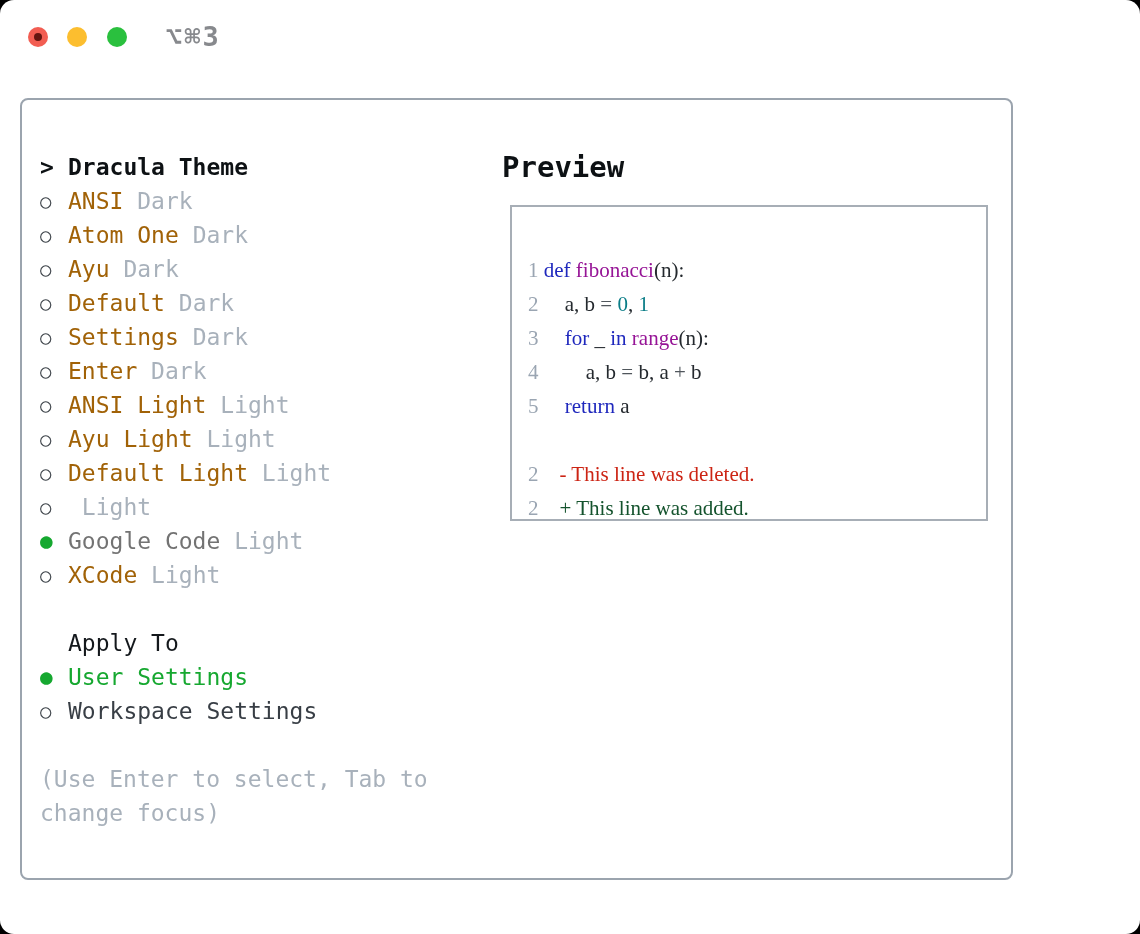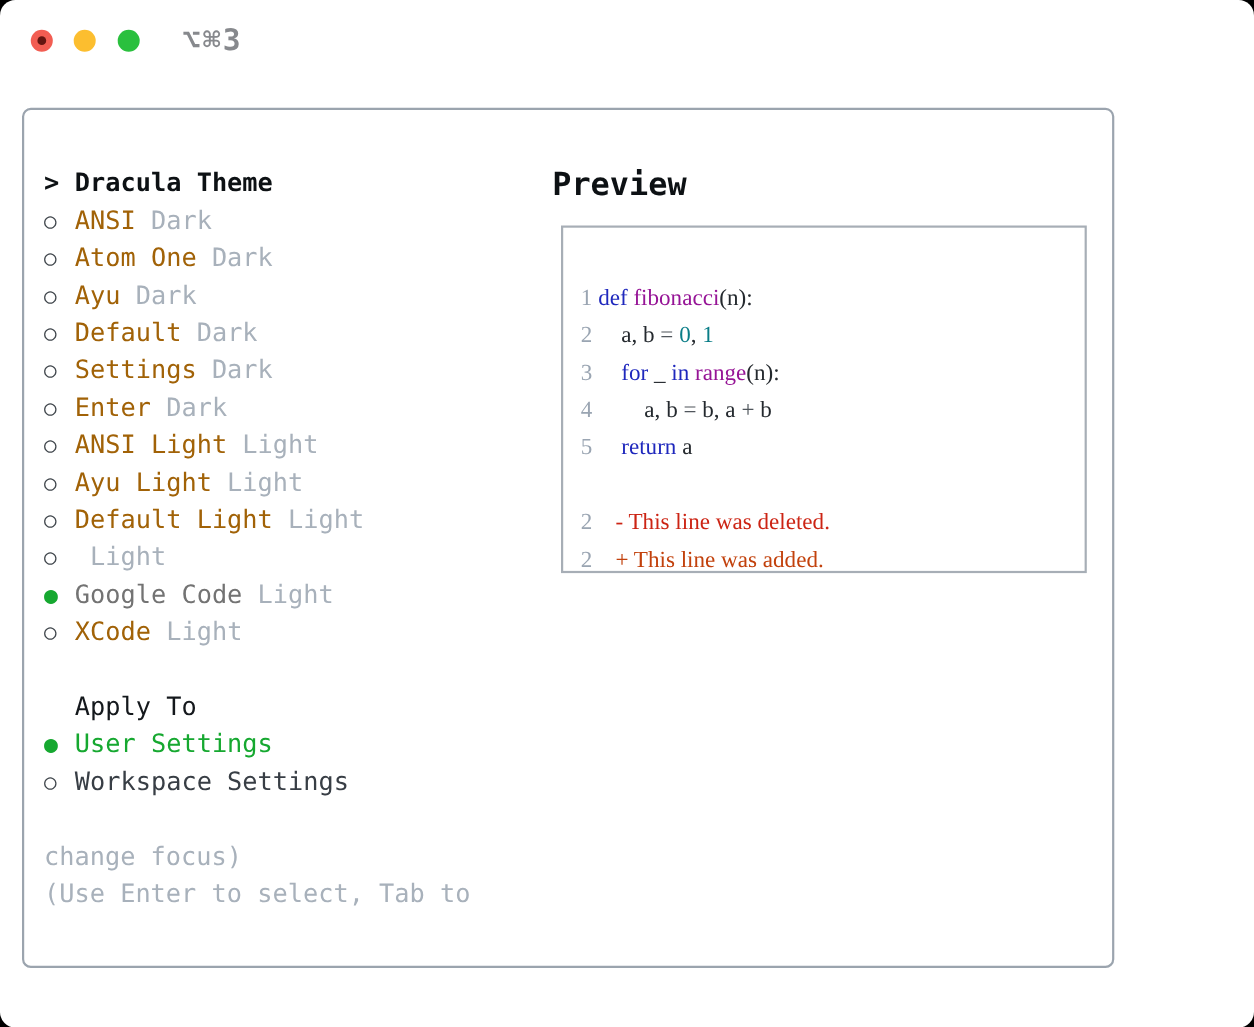--- a/index.html
+++ b/index.html
@@ -53,21 +53,21 @@
   .code{padding:46px 0 0 16px;font-size:21px;line-height:34px;}
   .code-line{height:34px;white-space:pre;}
   .lineno{color:#9aa5b2;}
   .tok-pln{color:#24292e;}
   .tok-kw{color:#1f28bd;}
   .tok-fn{color:#961496;}
   .tok-lit{color:#0a7d87;}
   .tok-op{color:#50565c;}
   .diff-context{color:#8d959d;}
   .diff-deleted{color:#cc2414;}
-  .diff-added{color:#c2410c;}
+  .diff-added{color:#14532d;}
 </style>
 </head>
 <body>
 
 <div class="window">
 
   <div class="titlebar">
     <span class="dot red">
         <span class="dot-inner"></span>
       </span>
@@ -107,22 +107,22 @@
       </div>
 
       <div id="apply-list">
           <div class="row selected"><span class="marker">●</span><span class="opt-label">User Settings</span></div>
           <div class="row"><span class="marker">○</span><span class="opt-label">Workspace Settings</span></div>
         </div>
 
       <div class="row blank"></div>
 
       <div>
+        <div class="row hint-line">(Use Enter to select, Tab to</div>
         <div class="row hint-line">change focus)</div>
-        <div class="row hint-line">(Use Enter to select, Tab to</div>
       </div>
     </div>
 
     <div class="preview-label">Preview</div>
 
     <div class="preview-box">
       <div class="code" id="code">
           <div class="code-line"><span class="lineno">1 </span><span class="tok-kw">def</span><span class="tok-pln"> </span><span class="tok-fn">fibonacci</span><span class="tok-pln">(n):</span></div>
           <div class="code-line"><span class="lineno">2 </span><span class="tok-pln">    a, b </span><span class="tok-op">=</span><span class="tok-pln"> </span><span class="tok-lit">0</span><span class="tok-pln">, </span><span class="tok-lit">1</span></div>
           <div class="code-line"><span class="lineno">3 </span><span class="tok-pln">    </span><span class="tok-kw">for</span><span class="tok-pln"> _ </span><span class="tok-kw">in</span><span class="tok-pln"> </span><span class="tok-fn">range</span><span class="tok-pln">(n):</span></div>

